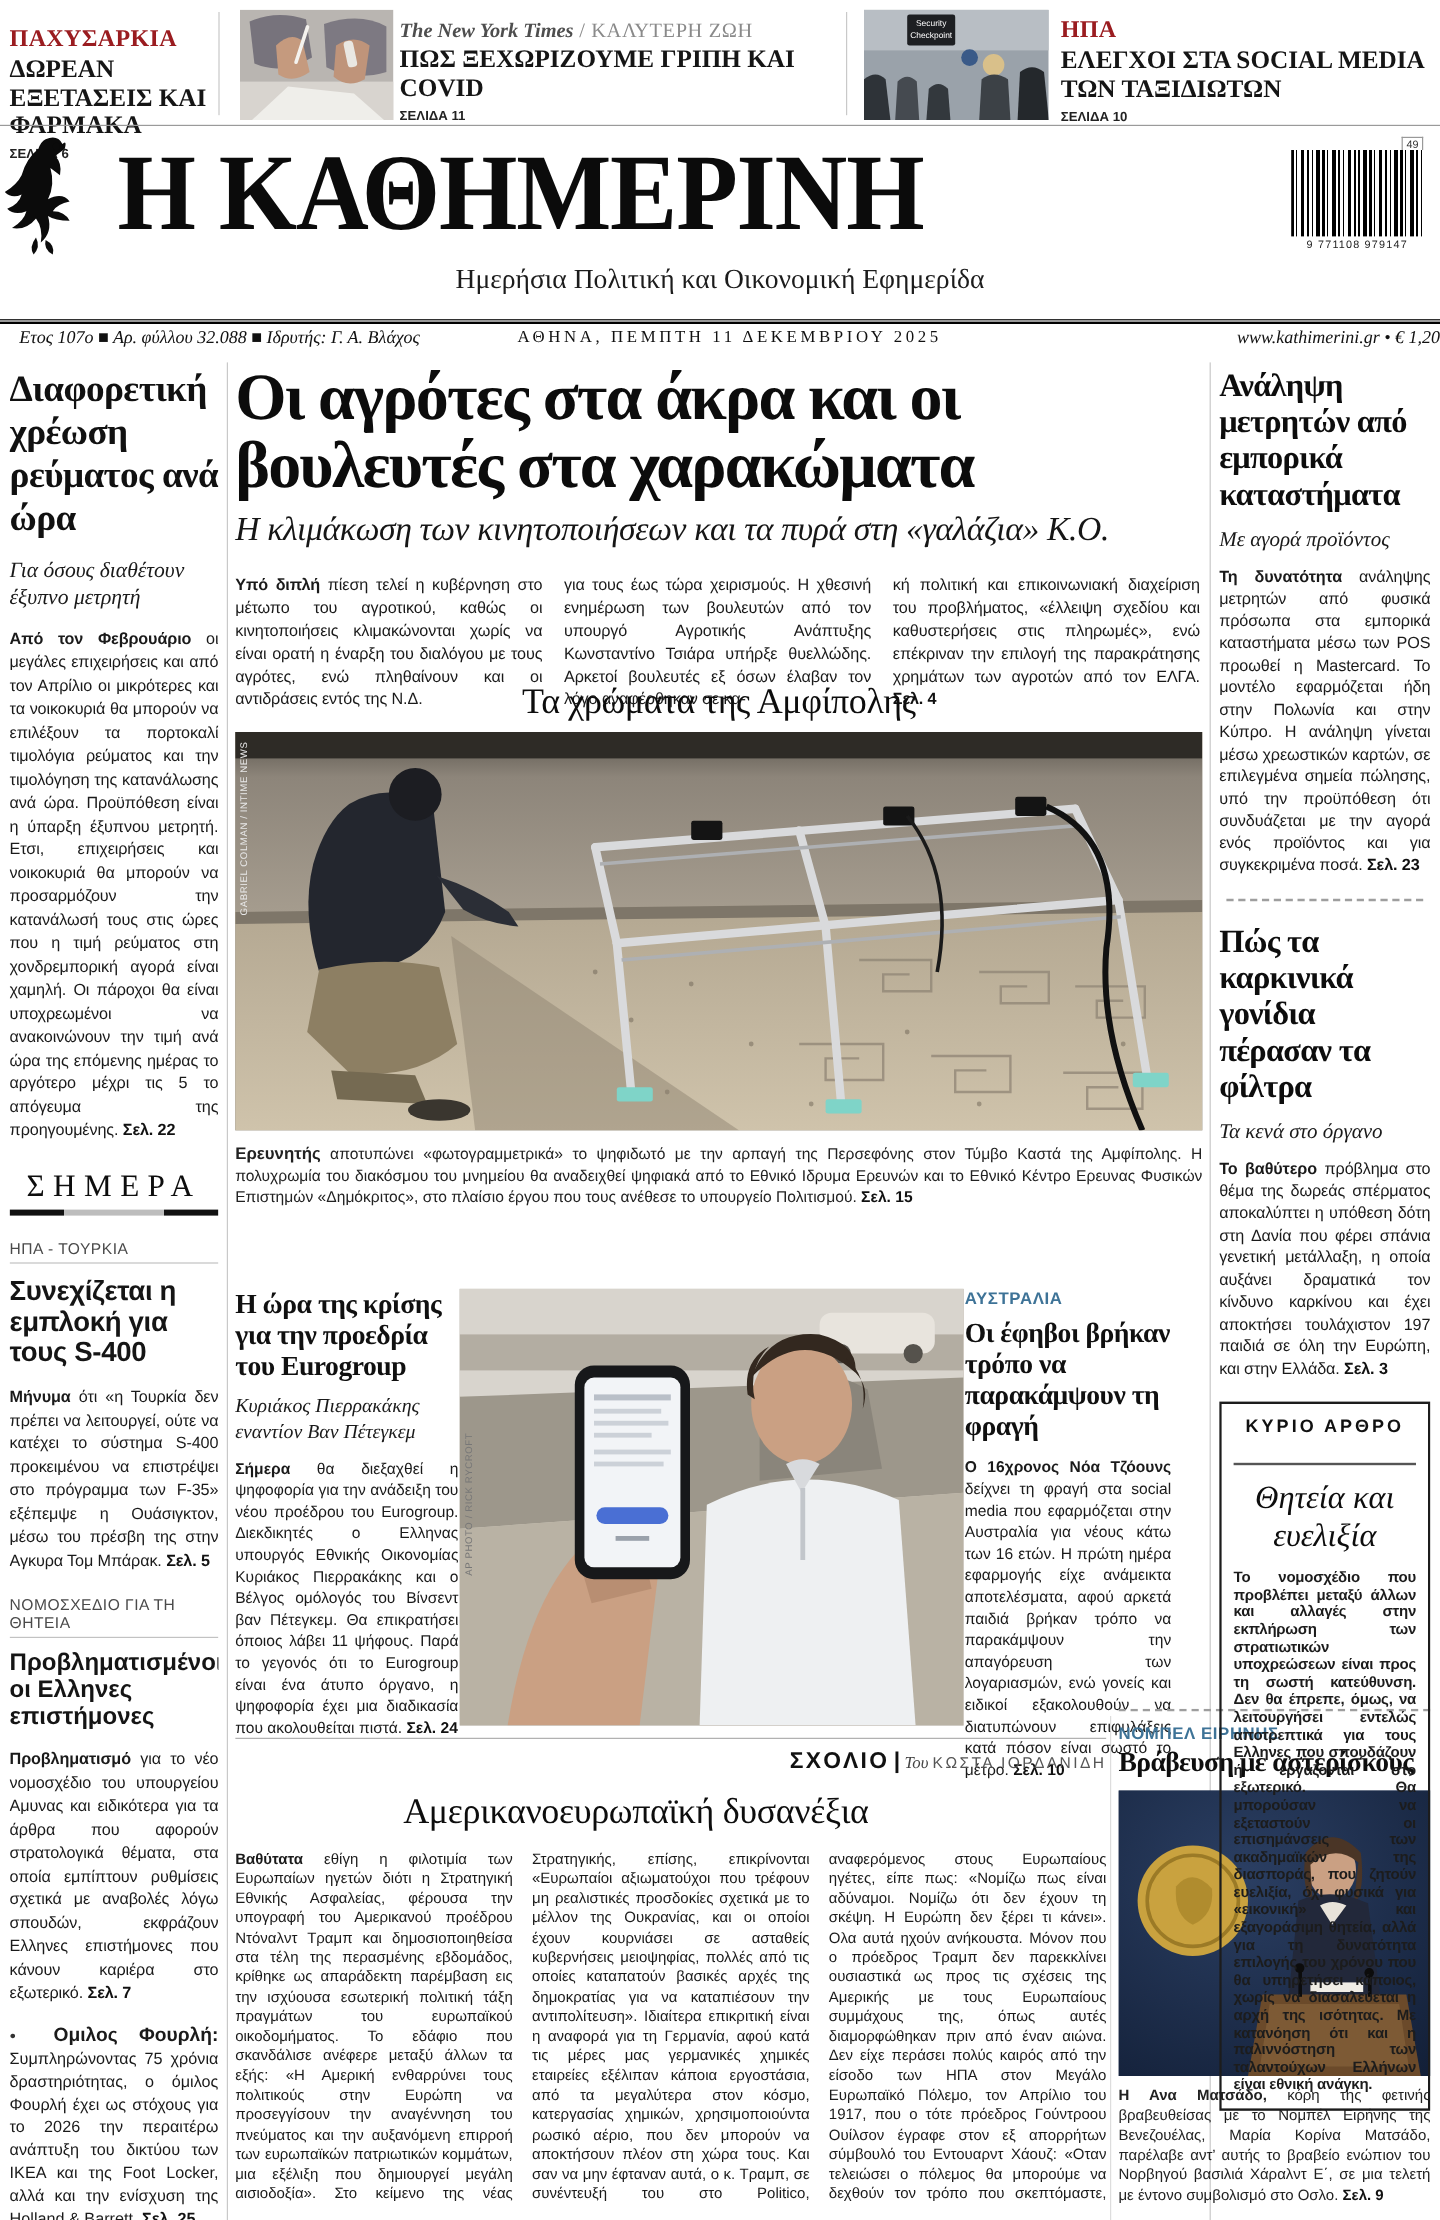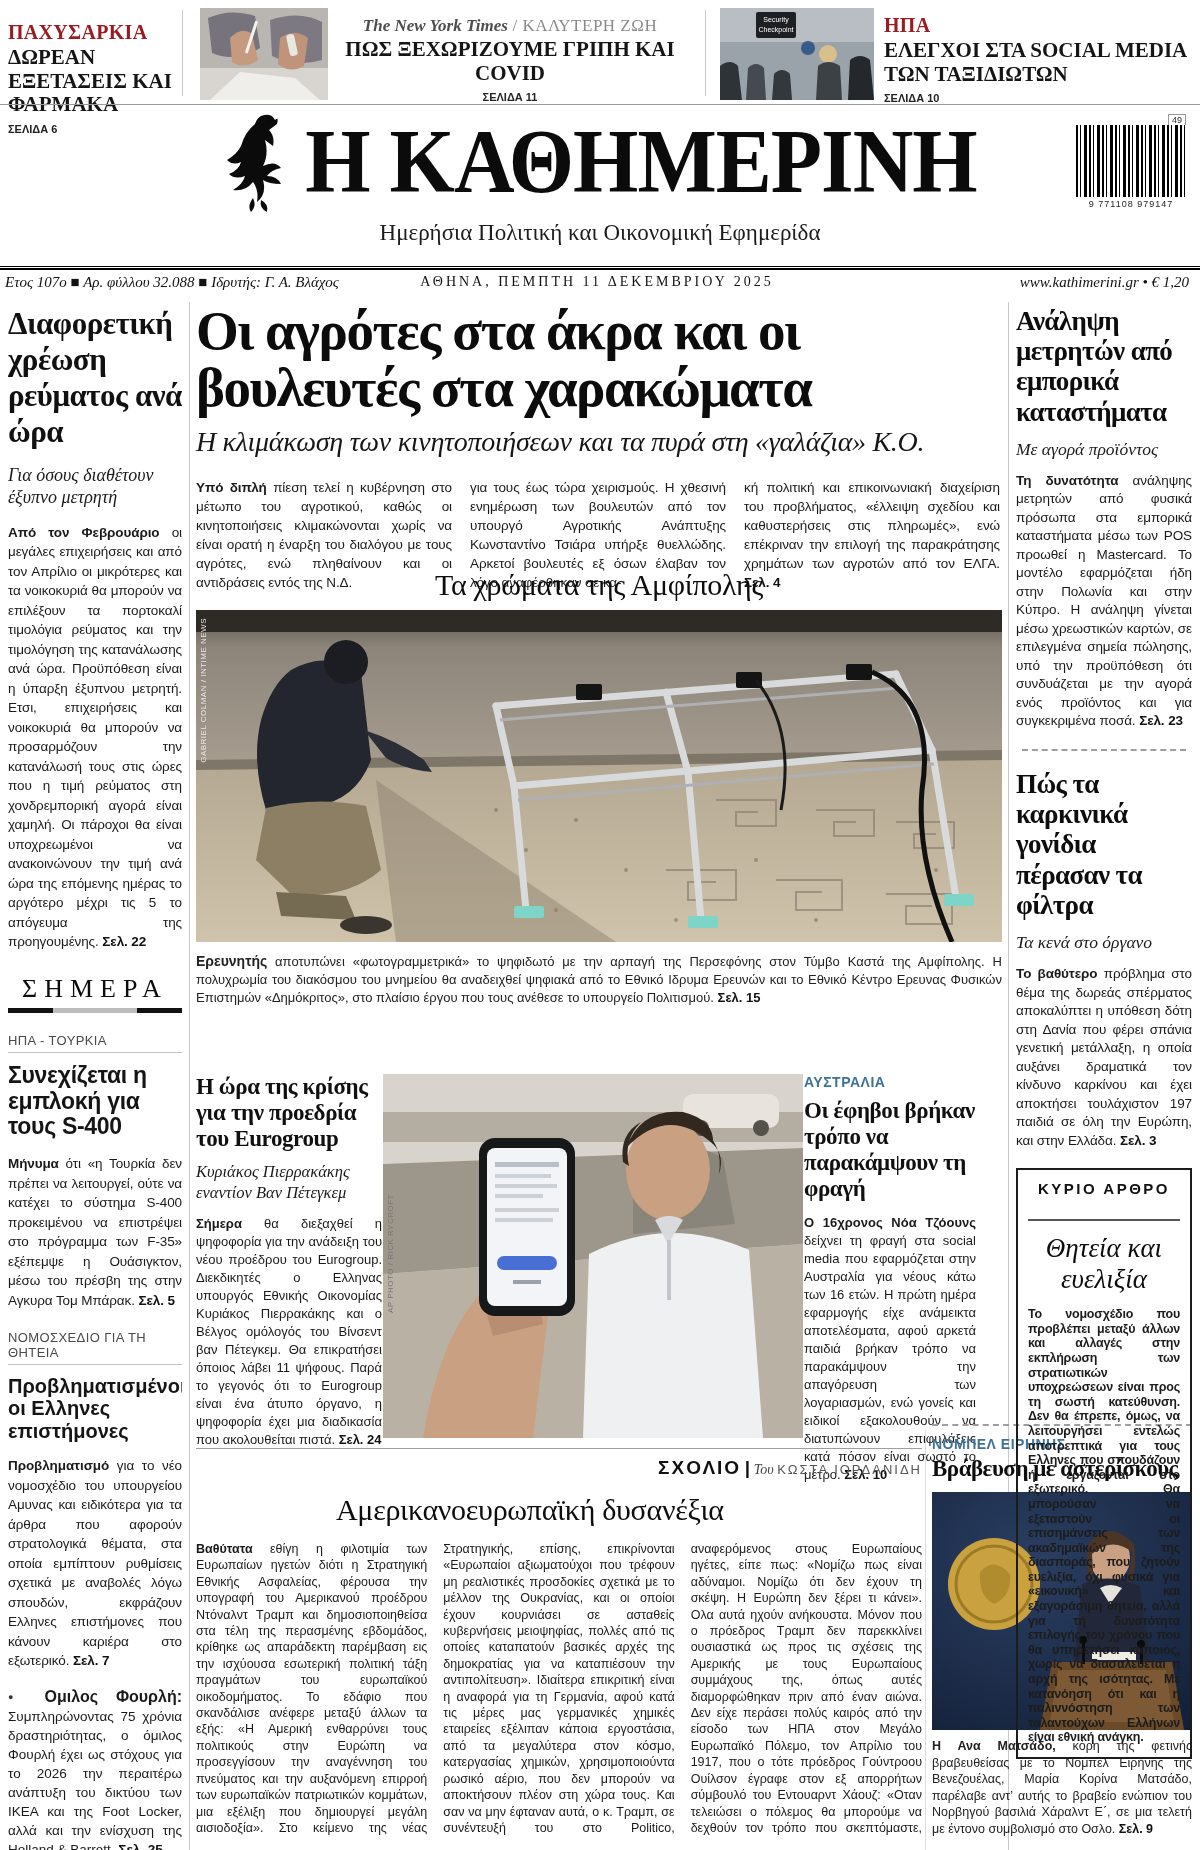--- a/index.html
+++ b/index.html
@@ -22,33 +22,33 @@
   .tz-page   { font-weight:bold; font-size:11px; margin-top:6px; color:#222; }
   .tz-sep { position:absolute; top:4px; width:1px; height:86px; background:#c9c9c9; }
   .tz-img { position:absolute; top:2px; height:92px; overflow:hidden; }
   .tz-brand { font-family:"Liberation Serif",serif; font-weight:bold; font-style:italic; font-size:17px; color:#4e4e4e; }
   .tz-brand2 { font-family:"Liberation Serif",serif; font-size:17px; color:#8a8a8a; letter-spacing:.5px; }
 
   #rule-top { position:absolute; left:0; top:104px; width:1200px; height:1px; background:#9a9a9a; }
 
   
   #masthead { position:absolute; left:0; top:110px; width:1200px; height:150px; text-align:center; }
-  #mast-row { display:flex; align-items:center; justify-content:center; gap:10px; }
+  #mast-row { display:flex; align-items:center; justify-content:flex-start; gap:26px; }
   #mast-title { font-family:"Liberation Serif","DejaVu Serif",serif; font-weight:bold; font-size:84px;
                 letter-spacing:-1px; transform:scaleY(1.08); line-height:1.05; color:#0b0b0b; white-space:nowrap; }
   #mast-sub { font-family:"Liberation Serif",serif; font-size:23px; color:#1c1c1c; margin-top:6px; }
   #barcode-wrap { position:absolute; right:14px; top:4px; width:110px; text-align:center; }
   #barcode-num-top { font-size:9px; color:#333; text-align:right; padding-right:2px; border:1px solid #999; border-bottom:none; display:inline-block; float:right; padding:0 3px; }
   #barcode { clear:both; height:72px; margin-top:2px;
              background:repeating-linear-gradient(to right,#000 0 2px,#fff 2px 4px,#000 4px 5px,#fff 5px 8px,#000 8px 11px,#fff 11px 13px); }
   #barcode-num { font-size:9px; color:#222; letter-spacing:1px; margin-top:2px; }
 
   #double-rule { position:absolute; left:0; top:266px; width:1200px; height:4px;
                  border-top:1px solid #000; border-bottom:2px solid #000; }
-  #dateline { position:absolute; left:5px; top:274px; width:1184px; height:20px; }
+  #dateline { position:absolute; left:16px; top:274px; width:1184px; height:20px; }
   #dl-left { position:absolute; left:0; font-family:"Liberation Serif",serif; font-style:italic; font-size:15px; color:#111; }
   #dl-center { position:absolute; left:0; right:0; text-align:center; font-family:"Liberation Serif",serif; font-size:14px; letter-spacing:3px; color:#111; }
   #dl-right { position:absolute; right:0; font-family:"Liberation Serif",serif; font-style:italic; font-size:15px; color:#111; }
 
   .vrule { position:absolute; width:1px; background:#c9c9c9; }
 
   
   #leftcol { position:absolute; left:8px; top:306px; width:174px; height:1544px; overflow:hidden; }
   .lc-title { font-family:"Liberation Serif",serif; font-weight:bold; font-size:31px; line-height:1.16; letter-spacing:-.5px; }
   .lc-sub { font-family:"Liberation Serif",serif; font-style:italic; font-size:18px; line-height:1.25; margin-top:14px; color:#1a1a1a; }
@@ -139,21 +139,21 @@
         <path d="M10 92 L40 64 L95 70 L120 92 Z" fill="#efeeea"></path>
         <path d="M8 10 Q30 0 55 8 L60 40 Q35 55 12 45 Z" fill="#77737c"></path>
         <path d="M70 12 Q100 2 122 14 L122 52 Q95 60 72 48 Z" fill="#7d7982"></path>
         <path d="M30 30 Q42 18 52 26 L58 52 Q44 62 32 54 Z" fill="#c59a7e"></path>
         <path d="M80 30 Q95 20 108 30 L104 58 Q90 66 78 56 Z" fill="#bf947a"></path>
         <rect x="50" y="12" width="3" height="34" rx="1.5" transform="rotate(18 51 29)" fill="#f4f2ee"></rect>
         <rect x="88" y="26" width="8" height="22" rx="3" transform="rotate(-12 92 37)" fill="#e9e7e2"></rect>
       </svg>
       
     </div>
-    <div style="position:absolute;left:337px;top:10px;width:330px;text-align:center;">
+    <div style="position:absolute;left:325px;top:10px;width:330px;">
       <div>
         <span class="tz-brand">The New York Times</span><span class="tz-brand2"> / </span><span class="tz-brand2">ΚΑΛΥΤΕΡΗ ΖΩΗ</span>
       </div>
       <div class="tz-title">ΠΩΣ ΞΕΧΩΡΙΖΟΥΜΕ ΓΡΙΠΗ ΚΑΙ COVID</div>
       <div class="tz-page">ΣΕΛΙΔΑ 11</div>
     </div>
     <div class="tz-sep" style="left:697px;"></div>
     <div class="tz-img" style="left:712px;width:154px;">
       <svg width="154" height="92" viewBox="0 0 154 92">
         <rect width="154" height="92" fill="#9aa2aa"></rect>

